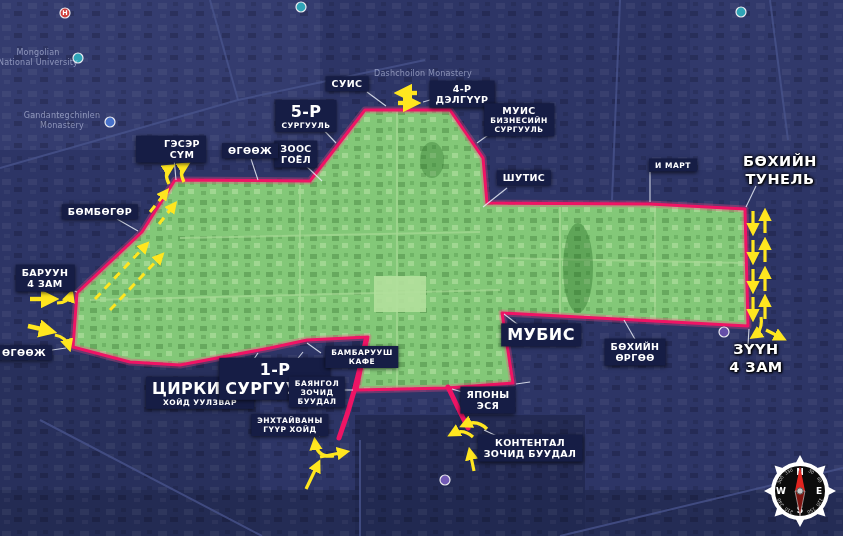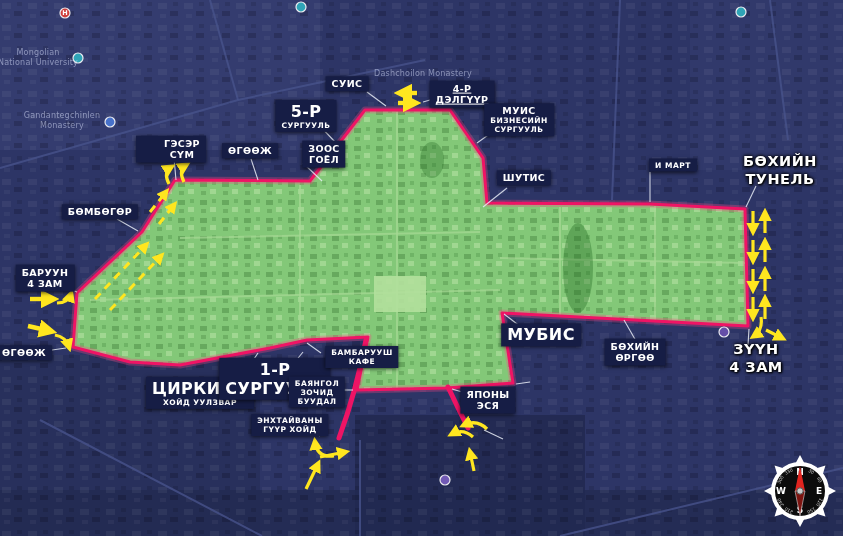--- a/index.html
+++ b/index.html
@@ -209,40 +209,40 @@
       <polygon points="800,466 795,491 805,491" fill="#e0241f"></polygon>
       <polygon points="800,516 795,491 805,491" fill="#7d1410" stroke="#d8d8d8" stroke-width="0.6"></polygon>
       <circle cx="800" cy="491" r="3.2" fill="#c9c9c9" stroke="#555" stroke-width="1"></circle>
     </g>
   </svg>
 
   <div id="labels">
       <div class="map-label boxed" style="left: 347px; top: 84px;">
         <div class="ln">СУИС</div>
       </div>
-      <div class="map-label boxed" style="left: 462px; top: 94px; text-decoration: underline;">
+      <div class="map-label boxed" style="left: 462px; top: 94px;">
         <div class="ln">4-Р</div>
         <div class="ln">ДЭЛГҮҮР</div>
       </div>
       <div class="map-label boxed" style="left: 306px; top: 116px;">
         <div class="ln big">5-Р</div>
         <div class="ln small">СУРГУУЛЬ</div>
       </div>
       <div class="map-label boxed" style="left: 519px; top: 120px;">
         <div class="ln">МУИС</div>
         <div class="ln small">БИЗНЕСИЙН</div>
         <div class="ln small">СУРГУУЛЬ</div>
       </div>
       <div class="map-label boxed" style="left: 524px; top: 178px; text-align: right;">
         <div class="ln">ШУТИС</div>
       </div>
       <div class="map-label boxed" style="left: 649px; top: 165px; margin-left: 24px;">
         <div class="ln small">И МАРТ</div>
       </div>
-      <div class="map-label boxed" style="left: 296px; top: 154px; margin-left: 28px;">
+      <div class="map-label boxed" style="left: 296px; top: 154px;">
         <div class="ln">ЗООС</div>
         <div class="ln">ГОЁЛ</div>
       </div>
       <div class="map-label boxed" style="left: 171px; top: 149px; padding-left: 28px;">
         <div class="ln">ГЭСЭР</div>
         <div class="ln">СҮМ</div>
       </div>
       <div class="map-label boxed" style="left: 250px; top: 151px;">
         <div class="ln">ӨГӨӨЖ</div>
       </div>
@@ -277,20 +277,24 @@
         <div class="ln small">ЭНХТАЙВАНЫ</div>
         <div class="ln small">ГҮҮР ХОЙД</div>
       </div>
       <div class="map-label boxed" style="left: 541px; top: 335px;">
         <div class="ln big">МУБИС</div>
       </div>
       <div class="map-label boxed" style="left: 488px; top: 400px;">
         <div class="ln">ЯПОНЫ</div>
         <div class="ln">ЭСЯ</div>
       </div>
+      <div class="map-label boxed" style="left: 530px; top: 448px;">
+        <div class="ln">КОНТЕНТАЛ</div>
+        <div class="ln">ЗОЧИД БУУДАЛ</div>
+      </div>
       <div class="map-label boxed" style="left: 635px; top: 352px;">
         <div class="ln">БӨХИЙН</div>
         <div class="ln">ӨРГӨӨ</div>
       </div>
       <div class="map-label plain" style="left: 756px; top: 358px;">
         <div class="ln">ЗҮҮН</div>
         <div class="ln">4 ЗАМ</div>
       </div>
       <div class="map-label plain" style="left: 780px; top: 170px;">
         <div class="ln">БӨХИЙН</div>

